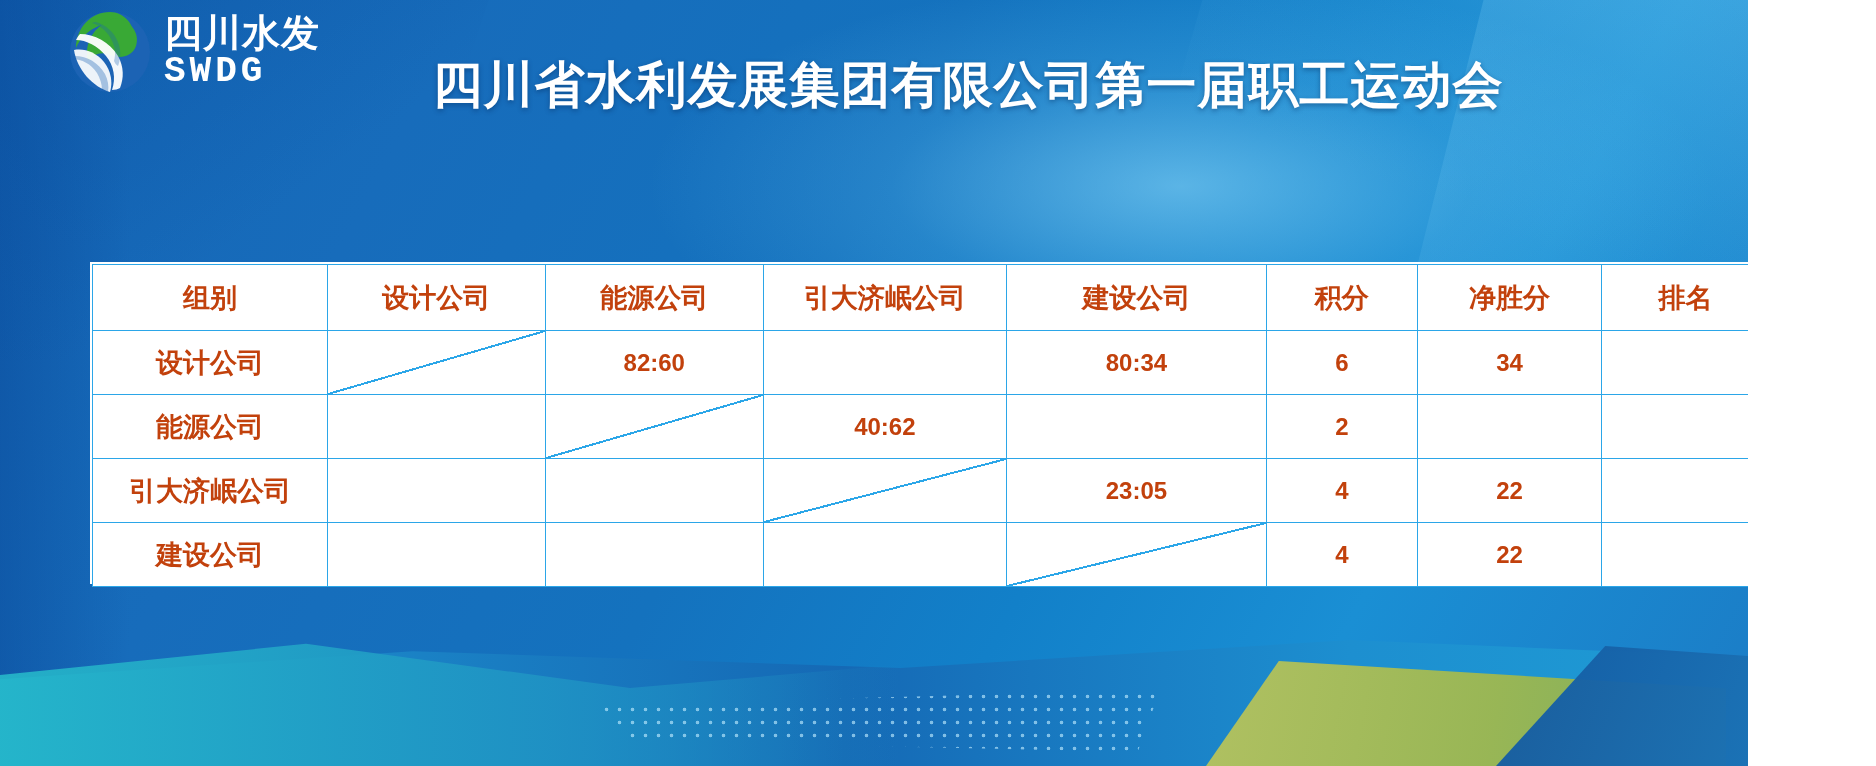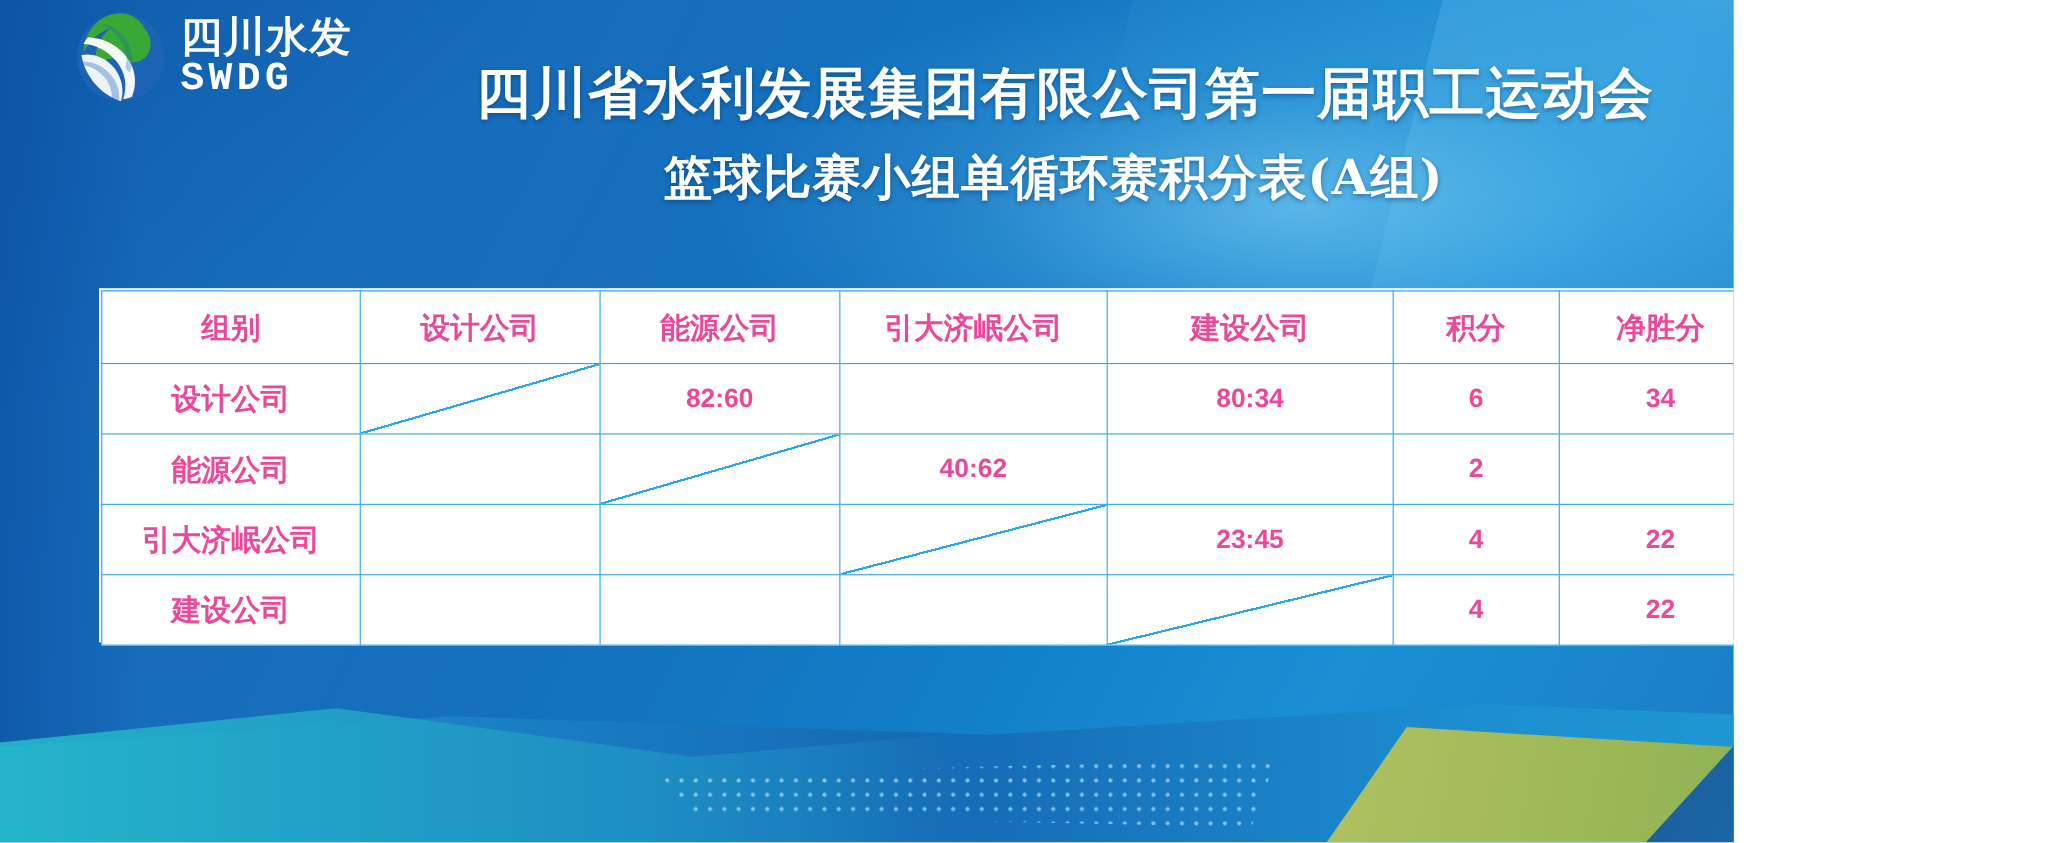--- a/index.html
+++ b/index.html
@@ -3,21 +3,21 @@
 <meta charset="utf-8">
 <style>
   * { box-sizing: border-box; margin: 0; padding: 0; }
   html, body {
     width: 1876px; height: 766px;
     overflow: hidden;
     font-family: "Liberation Sans", "DejaVu Sans", sans-serif;
   }
   #stage {
     position: relative;
-    width: 1576px; height: 766px;
+    width: 1748px; height: 766px;
     background:
       radial-gradient(ellipse 760px 300px at 1180px 186px, rgba(150,225,255,0.55) 0%, rgba(110,200,245,0.20) 38%, rgba(60,150,220,0.0) 70%),
       linear-gradient(118deg, #1565b5 0%, #176cbb 22%, #1472be 45%, #1280c9 62%, #1a8fd4 78%, #1b7cc6 100%);
     overflow: hidden;
   }
   
   .deco { position: absolute; pointer-events: none; }
   .deco-left-top {
     left: -120px; top: -60px; width: 560px; height: 420px;
     background: linear-gradient(135deg, rgba(10,80,160,0.55), rgba(20,110,195,0.0) 70%);
@@ -108,21 +108,21 @@
   table.score {
     width: 100%; height: 100%;
     border-collapse: collapse;
     table-layout: fixed;
     background: #ffffff;
   }
   table.score th, table.score td {
     border: 1px solid #2ba6e8;
     text-align: center;
     vertical-align: middle;
-    color: #ec4899;
+    color: #c2410c;
     font-family: "DejaVu Sans", "Liberation Sans", sans-serif;
     font-weight: 700;
     font-size: 27px;
     position: relative;
   }
   table.score thead th { height: 66px; font-size: 27px; }
   table.score tbody td { height: 64px; }
   table.score td.num { font-family: "Liberation Sans", sans-serif; font-size: 24px; }
   
   td.diag::after {
@@ -157,21 +157,20 @@
         <path d="M30 14c10 3 18 10 22 20 3 8 3 16 0 24-2-1-3-3-4-5 2-7 1-14-2-20-4-9-11-15-20-18 1-1 3-1 4-1z" fill="#1c63b4" opacity="0.3"></path>
       </svg>
     </div>
     <div class="logo-text">
       <div class="logo-cn">四川水发</div>
       <div class="logo-en">SWDG</div>
     </div>
   </div>
 
   <div class="title1">四川省水利发展集团有限公司第一届职工运动会</div>
-  <div class="title2">篮球比赛小组单循环赛积分表(A组)</div>
 
   <div class="table-wrap">
     <table class="score">
       <colgroup>
         <col style="width:14.0%">
         <col style="width:13.0%">
         <col style="width:13.0%">
         <col style="width:14.5%">
         <col style="width:15.5%">
         <col style="width:9.0%">
@@ -209,21 +208,21 @@
           <td class="num"></td>
           <td class="num">2</td>
           <td class="num"></td>
           <td class="num"></td>
         </tr>
         <tr>
           <td>引大济岷公司</td>
           <td class="num"></td>
           <td class="num"></td>
           <td class="num diag"></td>
-          <td class="num">23:45</td>
+          <td class="num">23:05</td>
           <td class="num">4</td>
           <td class="num">22</td>
           <td class="num"></td>
         </tr>
         <tr>
           <td>建设公司</td>
           <td class="num"></td>
           <td class="num"></td>
           <td class="num"></td>
           <td class="num diag"></td>

